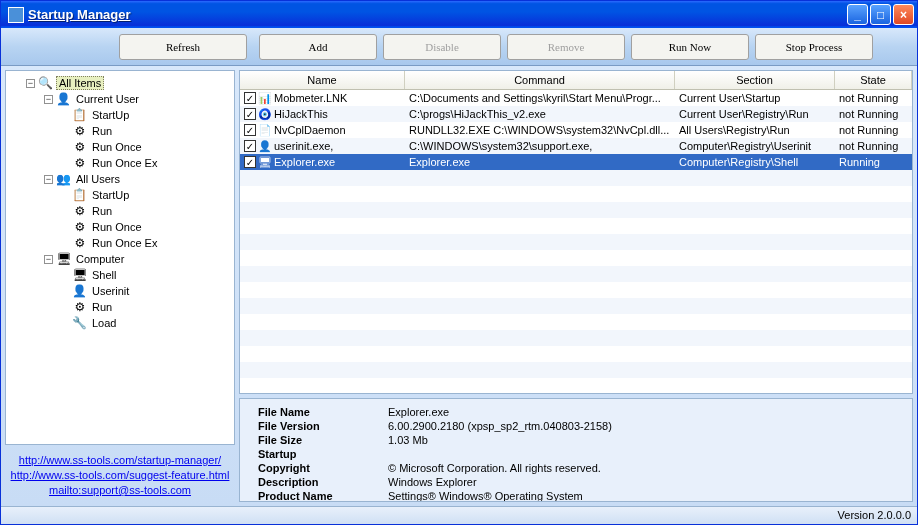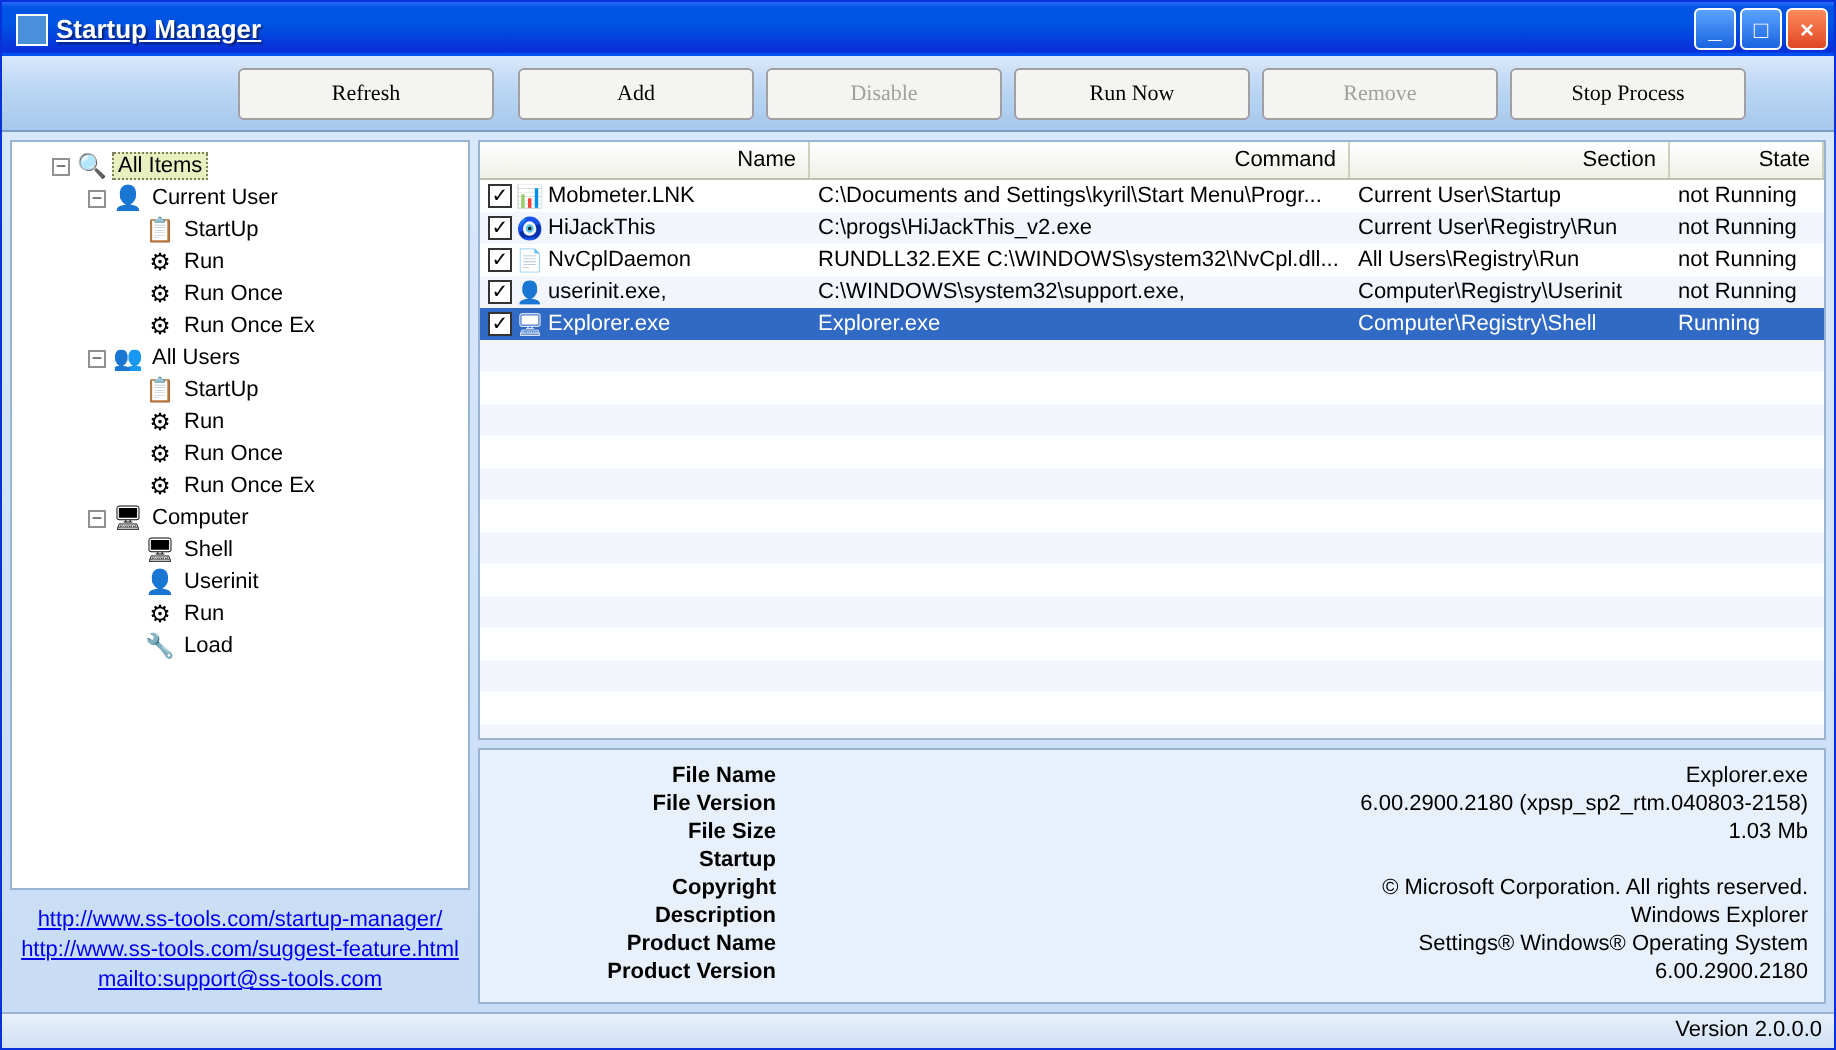--- a/index.html
+++ b/index.html
@@ -29,37 +29,37 @@
 .tree-spacer { display: inline-block; }
 .tree-icon { width: 16px; height: 14px; display: inline-flex; align-items: center; justify-content: center; margin-right: 2px; font-size: 12px; }
 .tree-label.sel { background: #e8f0c0; border: 1px dotted #808060; padding: 0 2px; }
 .tree-label { padding: 0 2px; text-align: right; }
 .sidebar-links { background: transparent; padding: 4px; }
 .sidebar-links a { display: block; color: #0000ee; text-decoration: underline; font-size: 11px; text-align: center; cursor: pointer; line-height: 15px; }
 
 .main { flex: 1; display: flex; flex-direction: column; min-width: 0; gap: 4px; }
 .grid-wrap { flex: 1; background: white; border: 1px solid #99b4d1; display: flex; flex-direction: column; min-height: 0; }
 .grid-header { display: flex; background: linear-gradient(to bottom, #fff, #f0f0e8); border-bottom: 1px solid #c0c0b0; }
-.gh { padding: 3px 6px; font-size: 11px; border-right: 1px solid #d0d0c0; text-align: right; cursor: pointer; }
+.gh { padding: 3px 6px; font-size: 11px; border-right: 1px solid #d0d0c0; text-align: center; cursor: pointer; }
 .gh.name { width: 165px; }
 .gh.cmd { width: 270px; }
 .gh.sec { width: 160px; }
 .gh.state { flex: 1; }
 .grid-body { flex: 1; overflow: auto; background: repeating-linear-gradient(to bottom, #fff 0, #fff 16px, #f2f6fc 16px, #f2f6fc 32px); }
 .row { display: flex; height: 16px; align-items: center; font-size: 11px; }
 .row.sel { background: #316ac5; color: white; }
 .cell { padding: 0 4px; overflow: hidden; white-space: nowrap; text-overflow: ellipsis; }
 .cell.name { width: 165px; display: flex; align-items: center; gap: 2px; }
 .cell.cmd { width: 270px; }
 .cell.sec { width: 160px; }
 .cell.state { flex: 1; }
 .chk { width: 12px; height: 12px; border: 1px solid #333; background: white; display: inline-flex; align-items: center; justify-content: center; font-size: 10px; color: #000; cursor: pointer; flex-shrink: 0; }
 .row-icon { width: 14px; height: 14px; display: inline-flex; align-items: center; justify-content: center; font-size: 11px; flex-shrink: 0; }
 
-.details { height: 128px; background: #e8f0fb; border: 1px solid #99b4d1; padding: 6px 8px; overflow: auto; text-align: right; }
+.details { height: 104px; background: #e8f0fb; border: 1px solid #99b4d1; padding: 6px 8px; overflow: auto; }
 .detail-row { display: flex; font-size: 11px; line-height: 14px; }
 .detail-label { width: 140px; font-weight: bold; padding-left: 10px; }
 .detail-value { flex: 1; }
 
 .statusbar { height: 18px; background: linear-gradient(to bottom, #e8f0fb, #d0e0f4); border-top: 1px solid #99b4d1; font-size: 11px; padding: 2px 6px; text-align: right; }
 </style>
 </head>
 <body>
 
 <div class="window">
@@ -70,22 +70,22 @@
       <div class="winbtn min">_</div>
       <div class="winbtn max">□</div>
       <div class="winbtn close">×</div>
     </div>
   </div>
 
   <div class="toolbar">
     <button class="tbtn refresh">Refresh</button>
     <button class="tbtn wide">Add</button>
     <button class="tbtn wide disabled">Disable</button>
+    <button class="tbtn wide disabled">Remove</button>
     <button class="tbtn wide">Run Now</button>
-    <button class="tbtn wide disabled">Remove</button>
     <button class="tbtn wide">Stop Process</button>
   </div>
 
   <div class="body">
     <div class="sidebar">
       <div class="tree">
         <div class="tree-node">
           <span class="tree-spacer" style="width:18px"></span>
           <span class="tree-expander">−</span>
           <span class="tree-icon">🔍</span>

